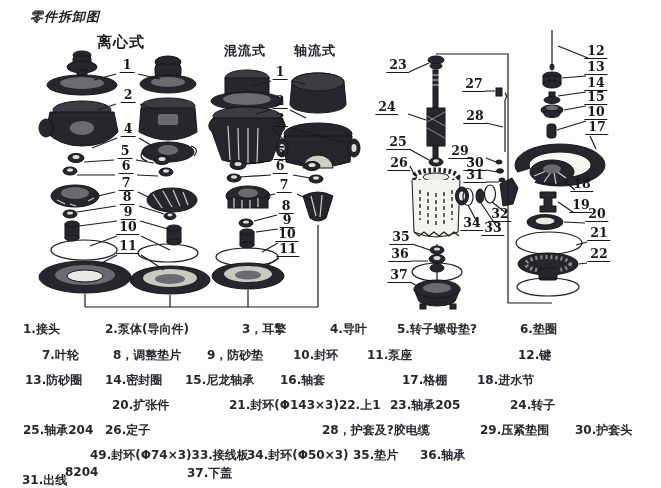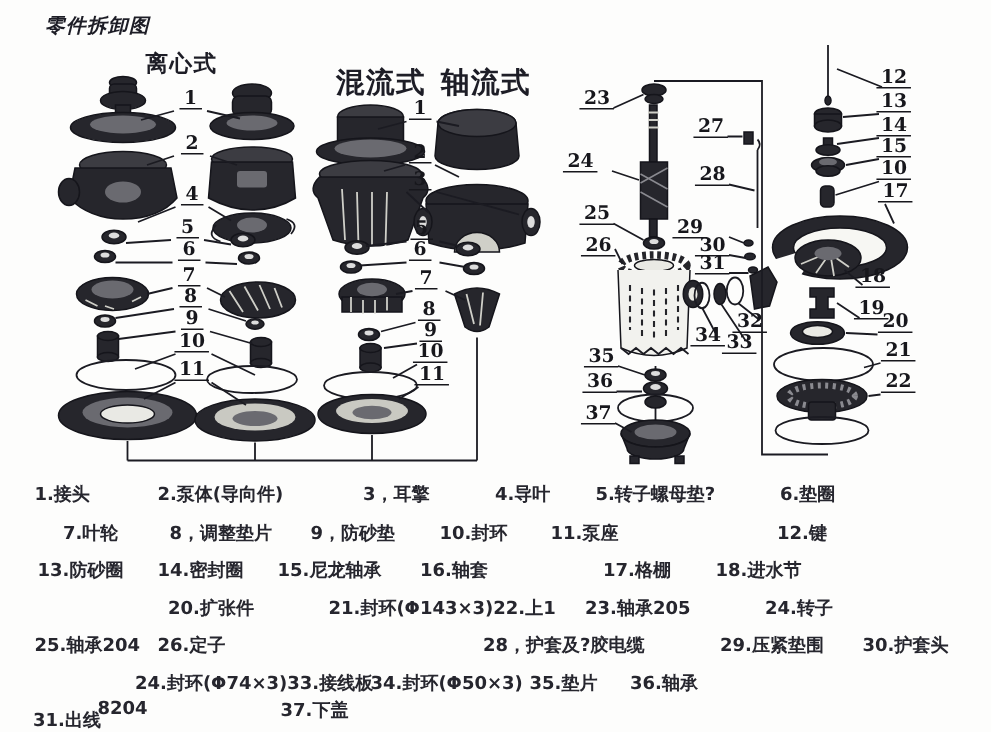--- a/index.html
+++ b/index.html
@@ -1,19 +1,19 @@
 <!DOCTYPE html>
 <html><head>
 <meta charset="utf-8">
 <style>
   html,body{margin:0;padding:0;background:#ffffff;}
   #stage{position:relative;width:661px;height:488px;background:#fdfdfc;overflow:hidden;
          font-family:"DejaVu Sans",sans-serif;}
   .title{position:absolute;left:30px;top:8px;font-size:13px;font-weight:700;color:#1d1d26;letter-spacing:1px;font-style:italic;}
-  .glabel{position:absolute;font-size:19px;font-weight:700;color:#1d1d26;letter-spacing:1px;white-space:nowrap;}
+  .glabel{position:absolute;font-size:13px;font-weight:700;color:#1d1d26;letter-spacing:1px;white-space:nowrap;}
   .callout{position:absolute;transform:translateX(-50%);font-family:"DejaVu Serif",serif;
            font-size:12.5px;font-weight:700;color:#17171c;line-height:1.05;
            border-bottom:1.5px solid #17171c;padding:0 3px 1px;}
   .leg{position:absolute;font-size:12px;font-weight:700;color:#26262e;white-space:nowrap;}
   svg{position:absolute;left:0;top:0;}
   .ln{fill:none;stroke:#1b1b22;stroke-width:1.2;}
   .fd{fill:#26262c;stroke:#15151b;stroke-width:1;}
   .md{fill:#6a6a70;stroke:none;}
   .lt{fill:#e9e9e4;stroke:#15151b;stroke-width:1;}
   .wh{stroke:#cfcfc8;stroke-width:1.2;fill:none;}
@@ -283,32 +283,32 @@
   <span class="leg" style="left:518px;top:347px">12.键</span>
 
   <span class="leg" style="left:25px;top:372px">13.防砂圈</span>
   <span class="leg" style="left:105px;top:372px">14.密封圈</span>
   <span class="leg" style="left:185px;top:372px">15.尼龙轴承</span>
   <span class="leg" style="left:280px;top:372px">16.轴套</span>
   <span class="leg" style="left:402px;top:372px">17.格棚</span>
   <span class="leg" style="left:477px;top:372px">18.进水节</span>
 
   <span class="leg" style="left:112px;top:397px">20.扩张件</span>
-  <span class="leg" style="left:219px;top:397px">21.封环(Φ143×3)22.上1</span>
+  <span class="leg" style="left:229px;top:397px">21.封环(Φ143×3)22.上1</span>
   <span class="leg" style="left:390px;top:397px">23.轴承205</span>
   <span class="leg" style="left:510px;top:397px">24.转子</span>
 
   <span class="leg" style="left:23px;top:422px">25.轴承204</span>
   <span class="leg" style="left:105px;top:422px">26.定子</span>
   <span class="leg" style="left:322px;top:422px">28，护套及?胶电缆</span>
   <span class="leg" style="left:480px;top:422px">29.压紧垫围</span>
   <span class="leg" style="left:575px;top:422px">30.护套头</span>
 
   <span class="leg" style="left:22px;top:472px">31.出线</span>
-  <span class="leg" style="left:90px;top:447px">24.封环(Φ74×3)33.接线板</span>
+  <span class="leg" style="left:90px;top:447px">49.封环(Φ74×3)33.接线板</span>
   <span class="leg" style="left:247px;top:447px">34.封环(Φ50×3)</span>
   <span class="leg" style="left:353px;top:447px">35.垫片</span>
   <span class="leg" style="left:420px;top:447px">36.轴承</span>
 
   <span class="leg" style="left:65px;top:465px">8204</span>
   <span class="leg" style="left:187px;top:465px">37.下盖</span>
 
 </div>
 
 </body></html>

